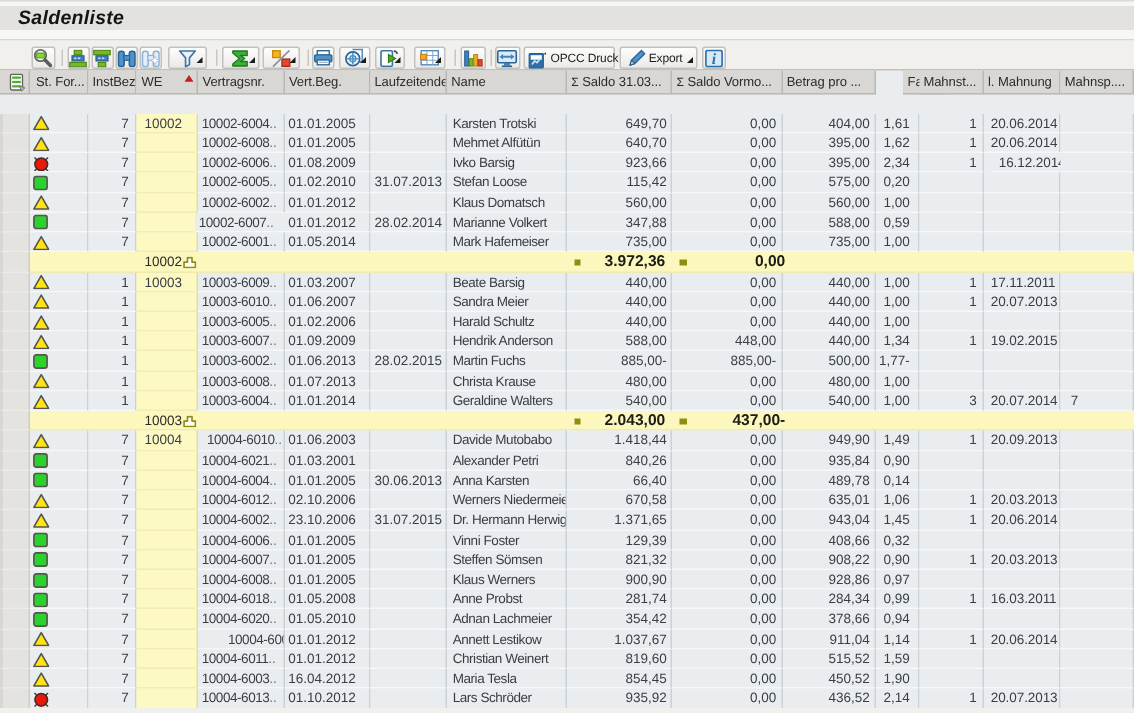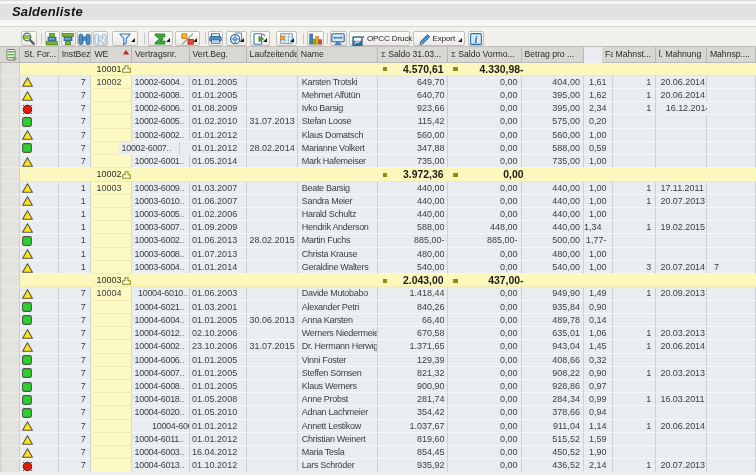--- a/index.html
+++ b/index.html
@@ -165,33 +165,20 @@
     <div class="hc" style="left:189.6px;width:57.0px;padding-left:3px">Vert.Beg.</div>
     <div class="hc" style="left:246.6px;width:51.2px;padding-left:3px">Laufzeitende</div>
     <div class="hc" style="left:297.8px;width:80.1px;padding-left:3px">Name</div>
     <div class="hc" style="left:377.9px;width:70.1px;padding-left:3px"><span style="font-size:8px">Σ</span> Saldo 31.03...</div>
     <div class="hc" style="left:448.0px;width:73.5px;padding-left:3px"><span style="font-size:8px">Σ</span> Saldo Vormo...</div>
     <div class="hc" style="left:521.5px;width:62.4px;padding-left:3px">Betrag pro ...</div>
     <div class="hc" style="left:602px;width:28.7px;padding-left:3px">Fak...</div>
     <div class="hc" style="left:612.6px;width:43.1px;padding-left:3px">Mahnst...</div>
     <div class="hc" style="left:655.7px;width:51.2px;padding-left:3px">l. Mahnung</div>
     <div class="hc" style="left:706.9px;width:49.1px;padding-left:3px">Mahnsp....</div>
-    <div class="row" style="top:15.5px;height:13.23px">
-      <div class="selc"></div>
-      <div class="sub">
-        <div class="ab" style="left:76.4px;top:0;line-height:13.2px">10001</div>
-        <div class="ab" style="left:101.9px;top:2.5px"><svg width="9" height="8" viewBox="0 0 9 8" style="">
-            <path d="M3,0.7 h3 v3 h2.3 v3.6 H0.7 v-3.6 h2.3 z" fill="#fffef4" stroke="#8f8d13" stroke-width="1.1" stroke-linejoin="round"></path>
-          </svg></div>
-        <div class="dot" style="left:362.9px"></div>
-        <div class="subnum" style="left:357.9px;width:65.6px">4.570,61</div>
-        <div class="dot" style="left:433.0px"></div>
-        <div class="subnum" style="left:428.0px;width:75.5px">4.330,98-</div>
-      </div>
-    </div>
     <div class="row" style="top:28.73px;height:13.23px">
       <div class="selc"></div>
       <div class="c" style="left:20.0px;width:38.7px;">
         <span class="ic"><svg width="11" height="10" viewBox="0 0 11 10" style="">
             <polygon points="5.5,0.8 10.4,9.3 0.6,9.3" fill="#ffe412" stroke="#55564e" stroke-width="1.1" stroke-linejoin="round"></polygon>
           </svg></span>
       </div>
       <div class="c" style="left:58.7px;width:32.7px;text-align:right;padding-right:4.5px">7</div>
       <div class="c yc" style="left:91.4px;width:40.6px;padding-left:5px">10002</div>
       <div class="c" style="left:132.0px;width:57.6px;padding-left:2.5px;letter-spacing:-0.3px">10002-6004<span class="trn">..</span></div>
@@ -298,21 +285,21 @@
     </div>
     <div class="row" style="top:94.88000000000001px;height:13.23px">
       <div class="selc"></div>
       <div class="c" style="left:20.0px;width:38.7px;">
         <span class="ic"><svg width="10" height="10" viewBox="0 0 10 10" style="">
             <rect x="0.6" y="0.6" width="8.8" height="8.8" rx="1.6" fill="#29d32b" stroke="#55564e" stroke-width="1.1"></rect>
           </svg></span>
       </div>
       <div class="c" style="left:58.7px;width:32.7px;text-align:right;padding-right:4.5px">7</div>
       <div class="c yc" style="left:91.4px;width:40.6px;padding-left:5px"></div>
-      <div class="c" style="left:119px;width:61px;padding-left:2.5px;letter-spacing:-0.3px">10002-6007<span class="trn">..</span></div>
+      <div class="c" style="left:130px;width:61px;padding-left:2.5px;letter-spacing:-0.3px">10002-6007<span class="trn">..</span></div>
       <div class="c" style="left:189.6px;width:57.0px;padding-left:2.5px">01.01.2012</div>
       <div class="c" style="left:246.6px;width:51.2px;padding-left:3px">28.02.2014</div>
       <div class="c" style="left:297.8px;width:80.1px;padding-left:4px;letter-spacing:-0.3px">Marianne Volkert</div>
       <div class="c" style="left:377.9px;width:70.1px;text-align:right;padding-right:2.5px">347,88</div>
       <div class="c" style="left:448.0px;width:73.5px;text-align:right;padding-right:3px">0,00</div>
       <div class="c" style="left:521.5px;width:62.4px;text-align:right;padding-right:3px">588,00</div>
       <div class="c" style="left:583.9px;width:28.7px;text-align:right;padding-right:5px">0,59</div>
       <div class="c" style="left:612.6px;width:43.1px;text-align:right;padding-right:3.5px"></div>
       <div class="c" style="left:655.7px;width:51.2px;padding-left:4.8px;letter-spacing:-0.05px"></div>
       <div class="c" style="left:706.9px;width:49.1px;padding-left:7px"></div>
@@ -423,21 +410,21 @@
       </div>
       <div class="c" style="left:58.7px;width:32.7px;text-align:right;padding-right:4.5px">1</div>
       <div class="c yc" style="left:91.4px;width:40.6px;padding-left:5px"></div>
       <div class="c" style="left:132.0px;width:57.6px;padding-left:2.5px;letter-spacing:-0.3px">10003-6007<span class="trn">..</span></div>
       <div class="c" style="left:189.6px;width:57.0px;padding-left:2.5px">01.09.2009</div>
       <div class="c" style="left:246.6px;width:51.2px;padding-left:3px"></div>
       <div class="c" style="left:297.8px;width:80.1px;padding-left:4px;letter-spacing:-0.3px">Hendrik Anderson</div>
       <div class="c" style="left:377.9px;width:70.1px;text-align:right;padding-right:2.5px">588,00</div>
       <div class="c" style="left:448.0px;width:73.5px;text-align:right;padding-right:3px">448,00</div>
       <div class="c" style="left:521.5px;width:62.4px;text-align:right;padding-right:3px">440,00</div>
-      <div class="c" style="left:583.9px;width:28.7px;padding-right:5px">1,34</div>
+      <div class="c" style="left:583.9px;width:28.7px;text-align:right;padding-right:5px">1,34</div>
       <div class="c" style="left:612.6px;width:43.1px;text-align:right;padding-right:3.5px">1</div>
       <div class="c" style="left:655.7px;width:51.2px;padding-left:4.8px;letter-spacing:-0.05px">19.02.2015</div>
       <div class="c" style="left:706.9px;width:49.1px;padding-left:7px"></div>
     </div>
     <div class="row" style="top:187.48999999999998px;height:13.23px">
       <div class="selc"></div>
       <div class="c" style="left:20.0px;width:38.7px;">
         <span class="ic"><svg width="10" height="10" viewBox="0 0 10 10" style="">
             <rect x="0.6" y="0.6" width="8.8" height="8.8" rx="1.6" fill="#29d32b" stroke="#55564e" stroke-width="1.1"></rect>
           </svg></span>

